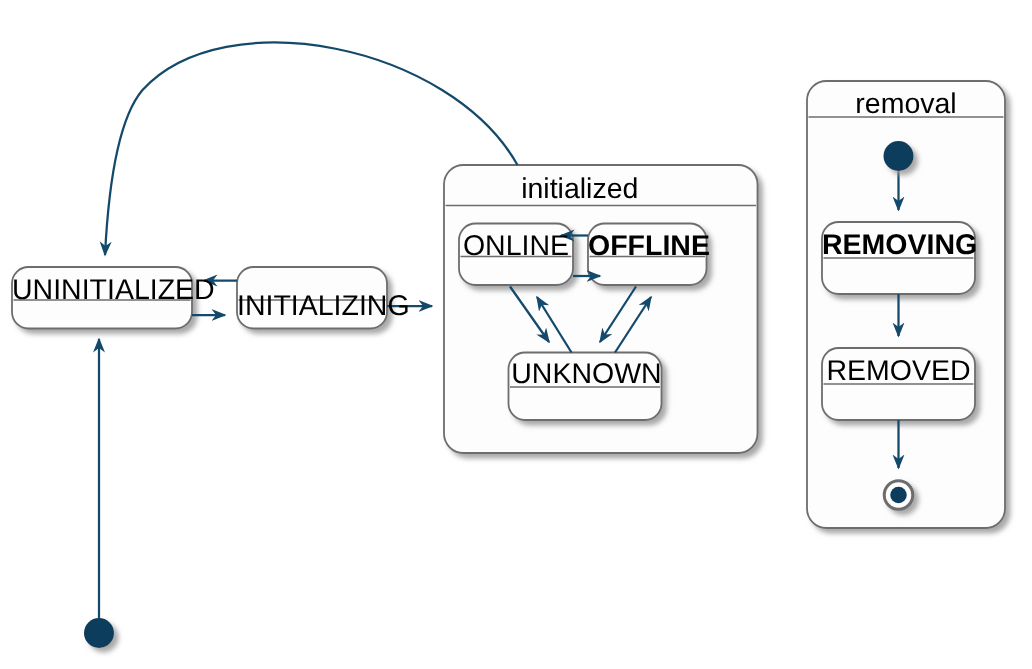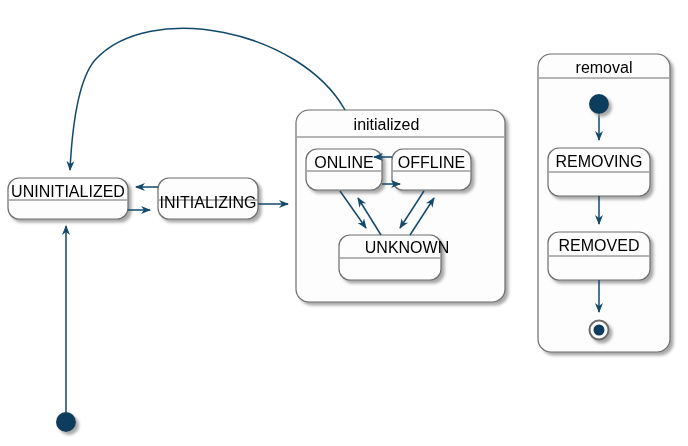--- a/index.html
+++ b/index.html
@@ -6,21 +6,21 @@
   body{
     width:688px;height:446px;
     background:#ffffff;
     font-family:"Liberation Sans", sans-serif;
     overflow:hidden;
     position:relative;
   }
   #canvas{position:absolute;left:0;top:0;width:688px;height:446px;}
   .lbl{
     position:absolute;
-    font-size:16px;
+    font-size:19px;
     color:#000000;
     white-space:nowrap;
     text-align:center;
     pointer-events:none;
   }
 </style>
 </head>
 <body>
 
 <svg id="canvas" viewBox="0 0 688 446" xmlns="http://www.w3.org/2000/svg">
@@ -103,16 +103,16 @@
     <circle cx="599" cy="330" r="5.5" fill="#0d3c5c"></circle>
   </g>
 </svg>
 
 <div class="lbl" style="left:282px;top:116px;width:209px;">initialized</div>
 <div class="lbl" style="left:538px;top:59px;width:132px;">removal</div>
 
 <div class="lbl" style="left:8px;top:183px;width:120px;">UNINITIALIZED</div>
 <div class="lbl" style="left:158px;top:194px;width:100px;">INITIALIZING</div>
 <div class="lbl" style="left:306px;top:154px;width:76px;text-align:center;">ONLINE</div>
-<div class="lbl" style="left:392px;top:154px;width:79px;">OFFLINE</div>
-<div class="lbl" style="left:356px;top:239px;width:102px;">UNKNOWN</div>
-<div class="lbl" style="left:548px;top:153px;width:102px;">REMOVING</div>
+<div class="lbl" style="left:392px;top:154px;width:79px;font-weight:bold;">OFFLINE</div>
+<div class="lbl" style="left:340px;top:239px;width:102px;">UNKNOWN</div>
+<div class="lbl" style="left:548px;top:153px;width:102px;font-weight:bold;">REMOVING</div>
 <div class="lbl" style="left:548px;top:237px;width:102px;">REMOVED</div>
 
 </body></html>

